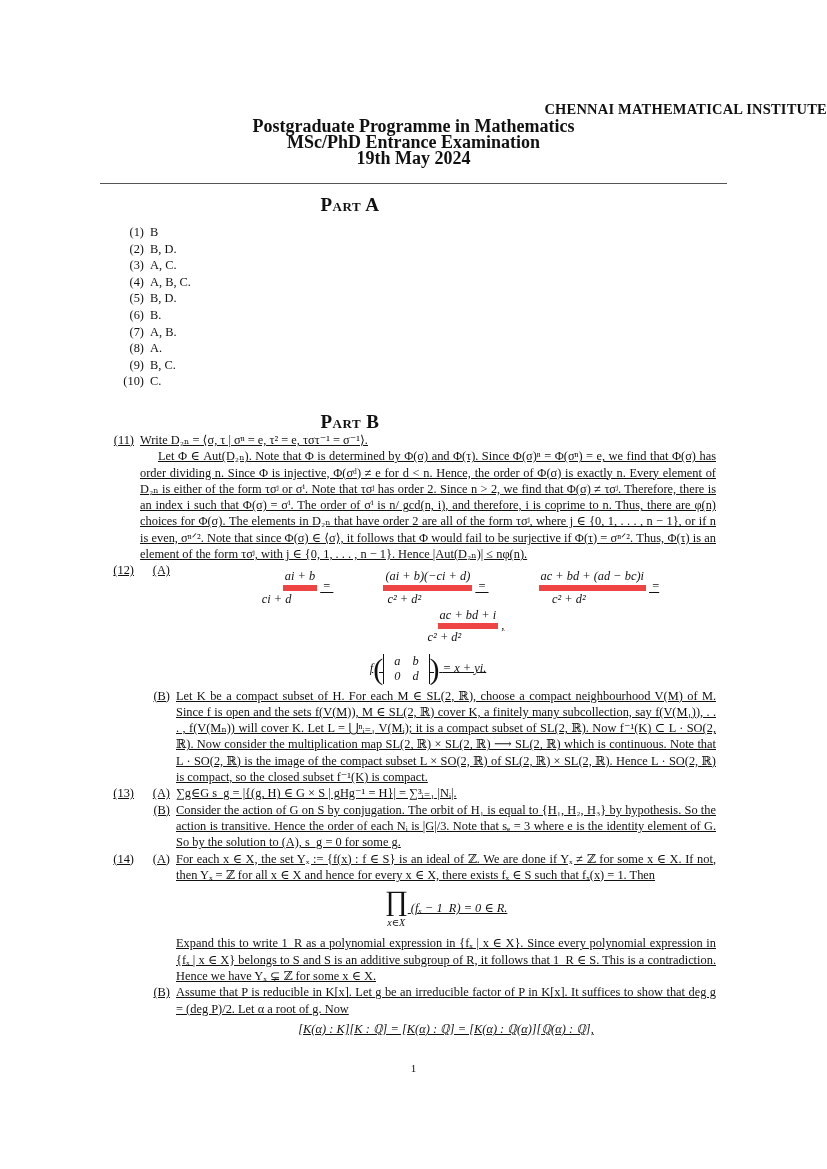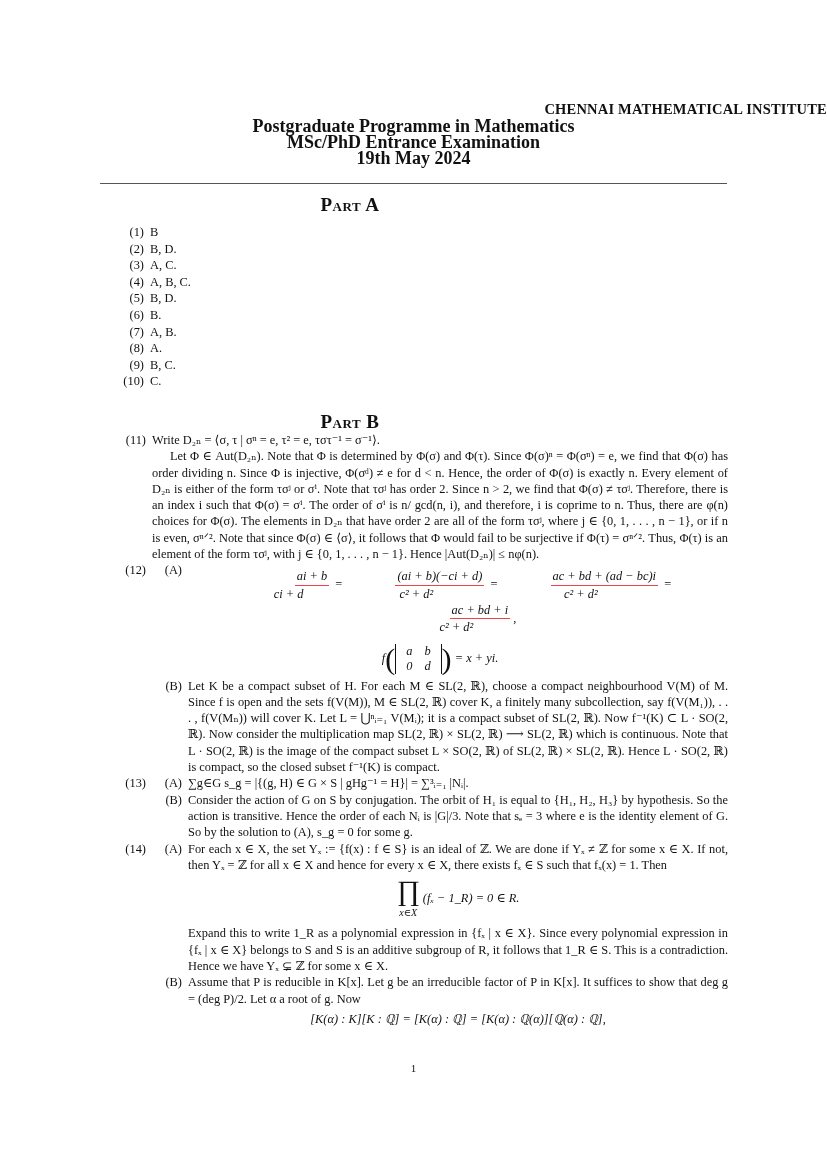--- a/index.html
+++ b/index.html
@@ -8,34 +8,34 @@
   .page { position: absolute; left: 0; top: 0; width: 827px; height: 1169px; }
   .header { position: absolute; top: 100px; left: 0; width: 827px; text-align: center; }
   .inst { font-weight: bold; font-size: 14.5px; letter-spacing: 0.2px; line-height: 18px; text-align: right; }
   .sub { font-weight: bold; font-size: 18px; line-height: 16px; }
   .rule { position: absolute; left: 100px; top: 183px; width: 627px; height: 1px; background: #555; }
   .part-title { position: absolute; left: 0; width: 700px; text-align: center;
                 font-weight: bold; font-size: 19px; font-variant: small-caps; letter-spacing: 0.5px; }
   .list-a { position: absolute; left: 116px; top: 224px; font-size: 12.4px; line-height: 16.6px; }
   .list-a .row { display: flex; }
   .list-a .num { width: 28px; text-align: right; padding-right: 6px; }
-  .content { position: absolute; left: 116px; top: 432px; width: 612px;
-             font-size: 12.4px; line-height: 16.3px; text-align: justify; }
+  .content { position: absolute; left: 104px; top: 432px; width: 612px;
+             font-size: 12.4px; line-height: 16.3px; text-align: justify; text-decoration: underline; }
   .q { display: flex; }
   .q .qn { width: 30px; flex: 0 0 30px; text-align: right; padding-right: 6px; }
   .q .qb { flex: 1; }
   .part { display: flex; }
   .part .pl { width: 30px; flex: 0 0 30px; text-align: right; padding-right: 6px; }
   .part .pb { flex: 1; }
   .indent { text-indent: 18px; }
   .m { font-family: "Liberation Serif", "DejaVu Serif", serif; font-style: italic; }
   .r { font-style: normal; }
   .disp { text-align: center; margin: 4px 0; }
   .frac { display: inline-block; vertical-align: middle; text-align: center; margin: 0 3px; }
-  .frac .n { display: block; border-bottom: 1px solid #ef4444; padding: 0 2px; margin-left: 47px; }
+  .frac .n { display: block; border-bottom: 6px solid #ef4444; padding: 0 2px; margin-left: 47px; }
   .frac .d { display: block; padding: 0 2px; }
   .mat { display: inline-block; vertical-align: middle; border-left: 1.5px solid #111; border-right: 1.5px solid #111;
          padding: 0 4px; line-height: 15px; position: relative; }
   .mat table { border-collapse: collapse; }
   .mat td { padding: 0 6px; font-style: italic; }
   .bigp { font-size: 30px; vertical-align: middle; font-style: normal; }
   .prod { display: inline-block; text-align: center; vertical-align: middle; }
   .prod .sym { font-size: 28px; line-height: 28px; display: block; font-style: normal; }
   .prod .lim { font-size: 10px; display: block; font-style: italic; }
   .pagenum { position: absolute; top: 1062px; left: 0; width: 827px; text-align: center; font-size: 11px; }

